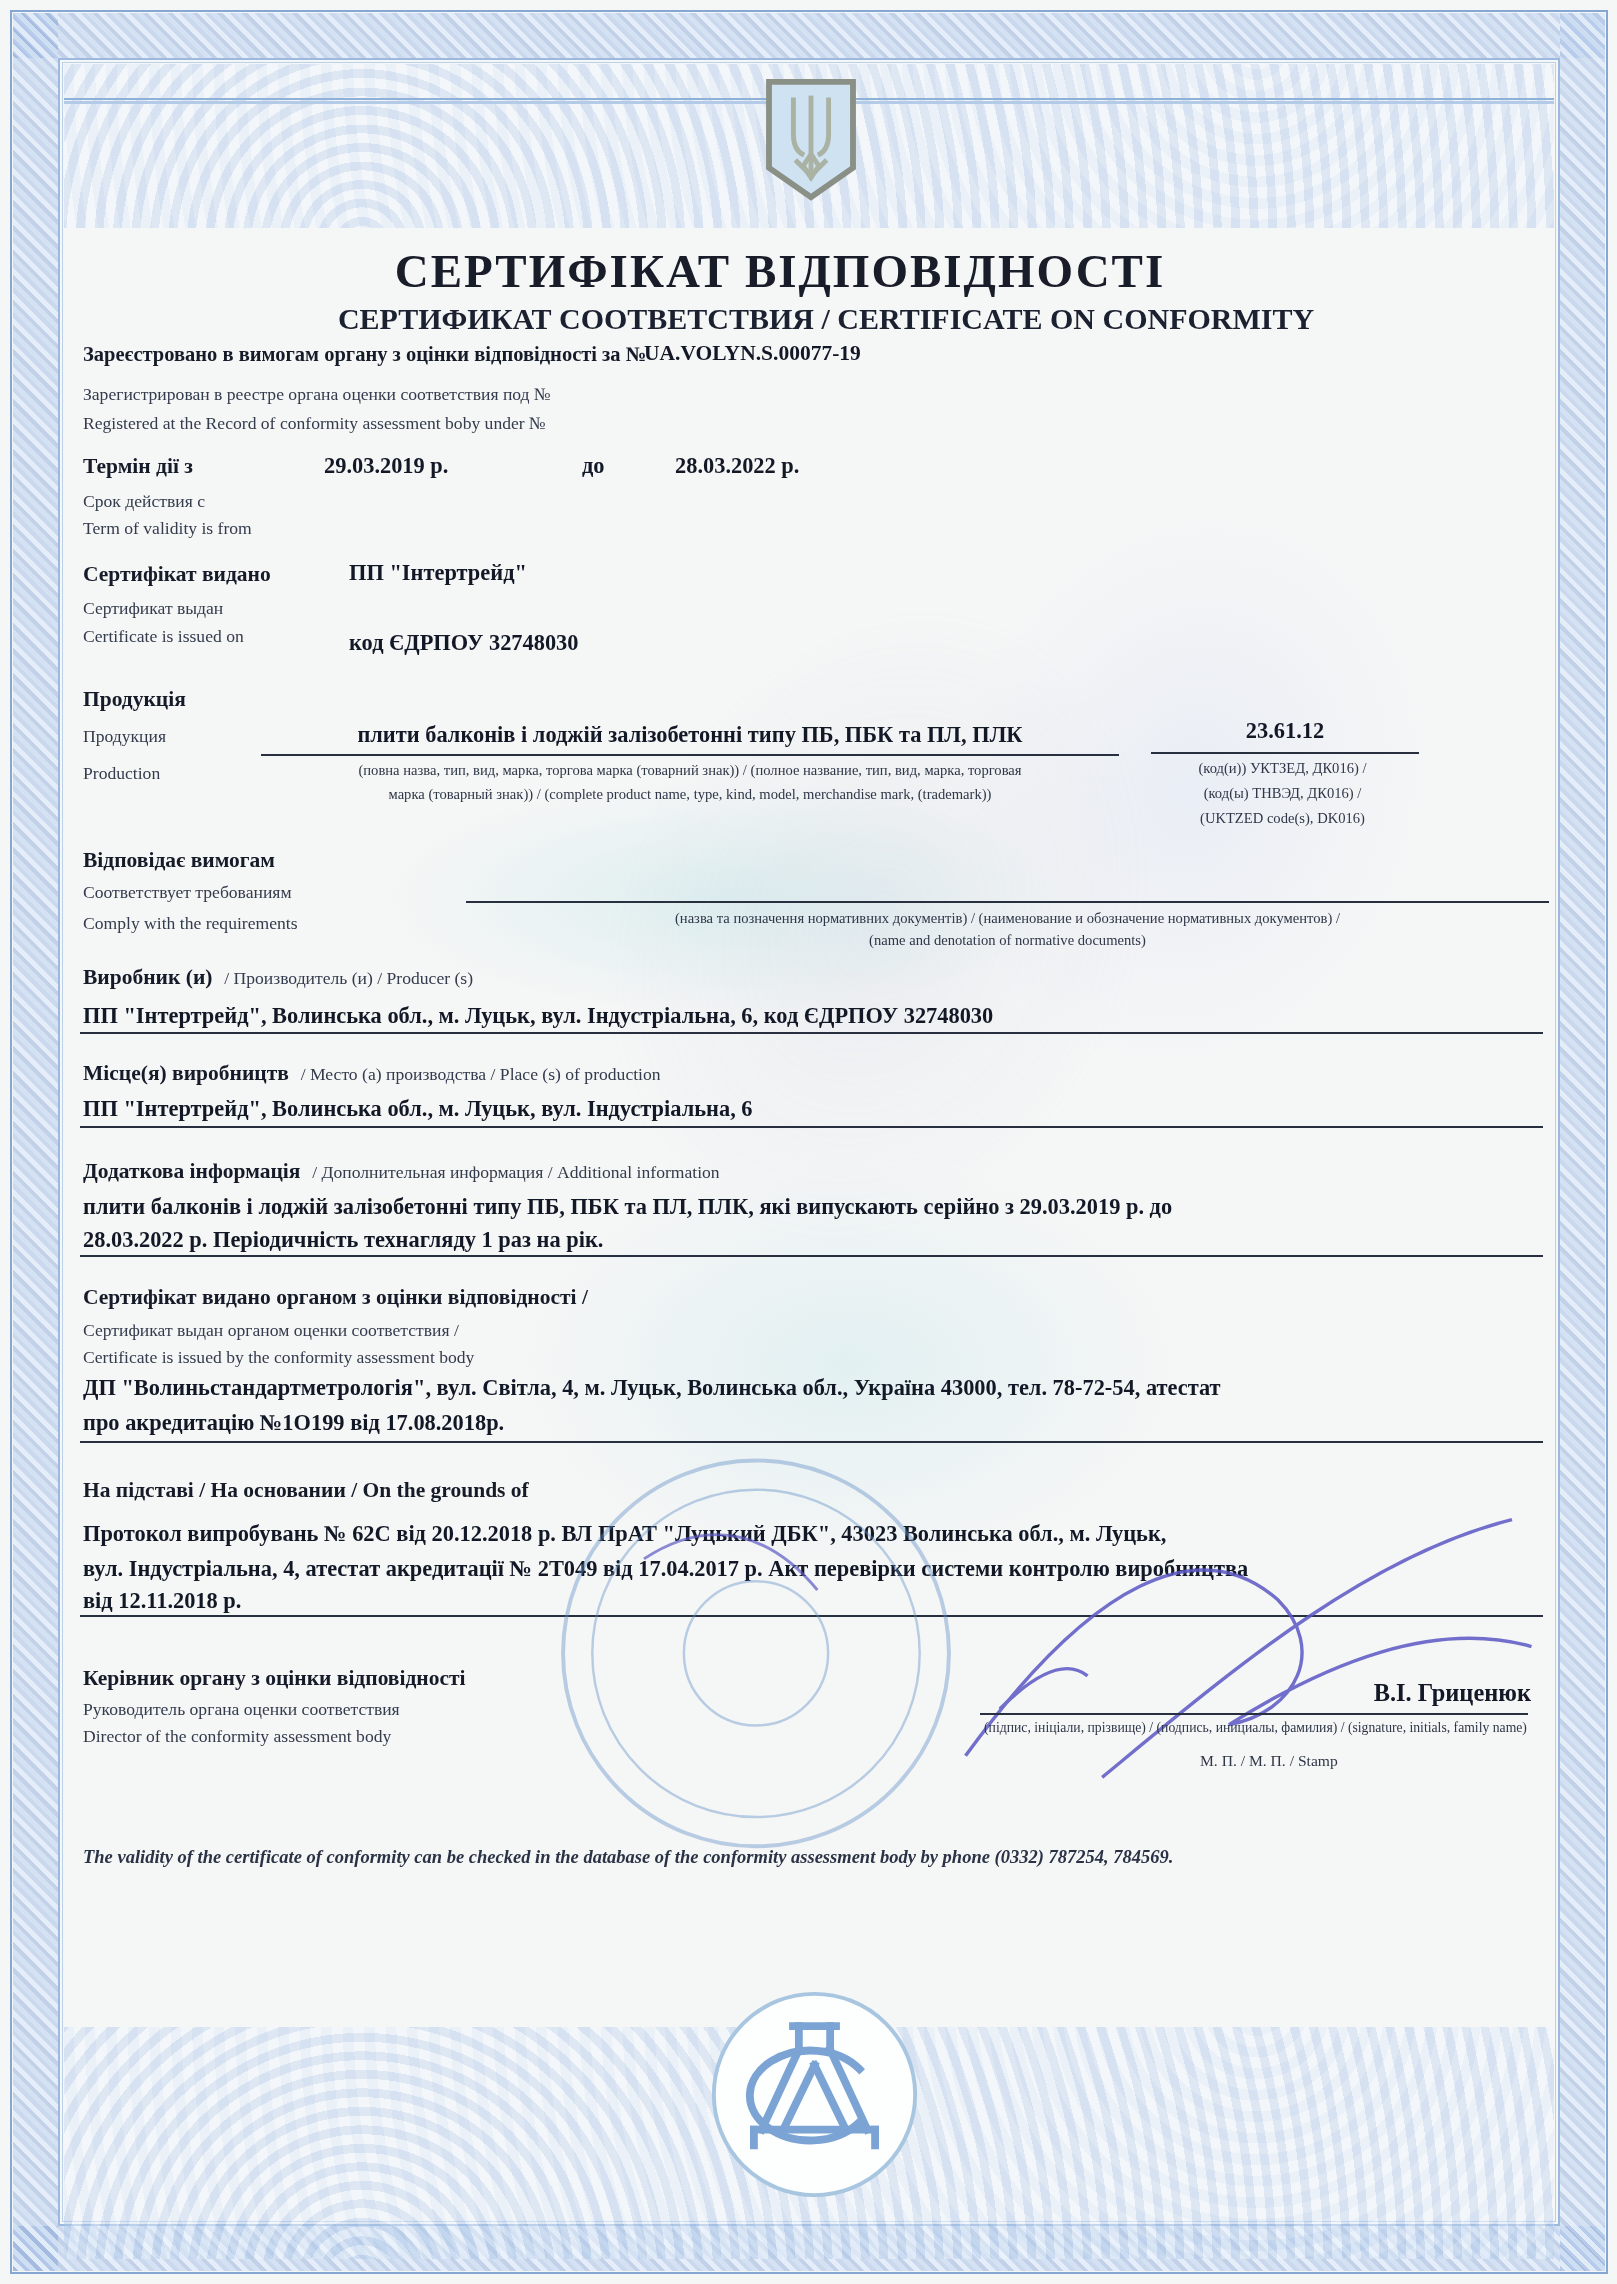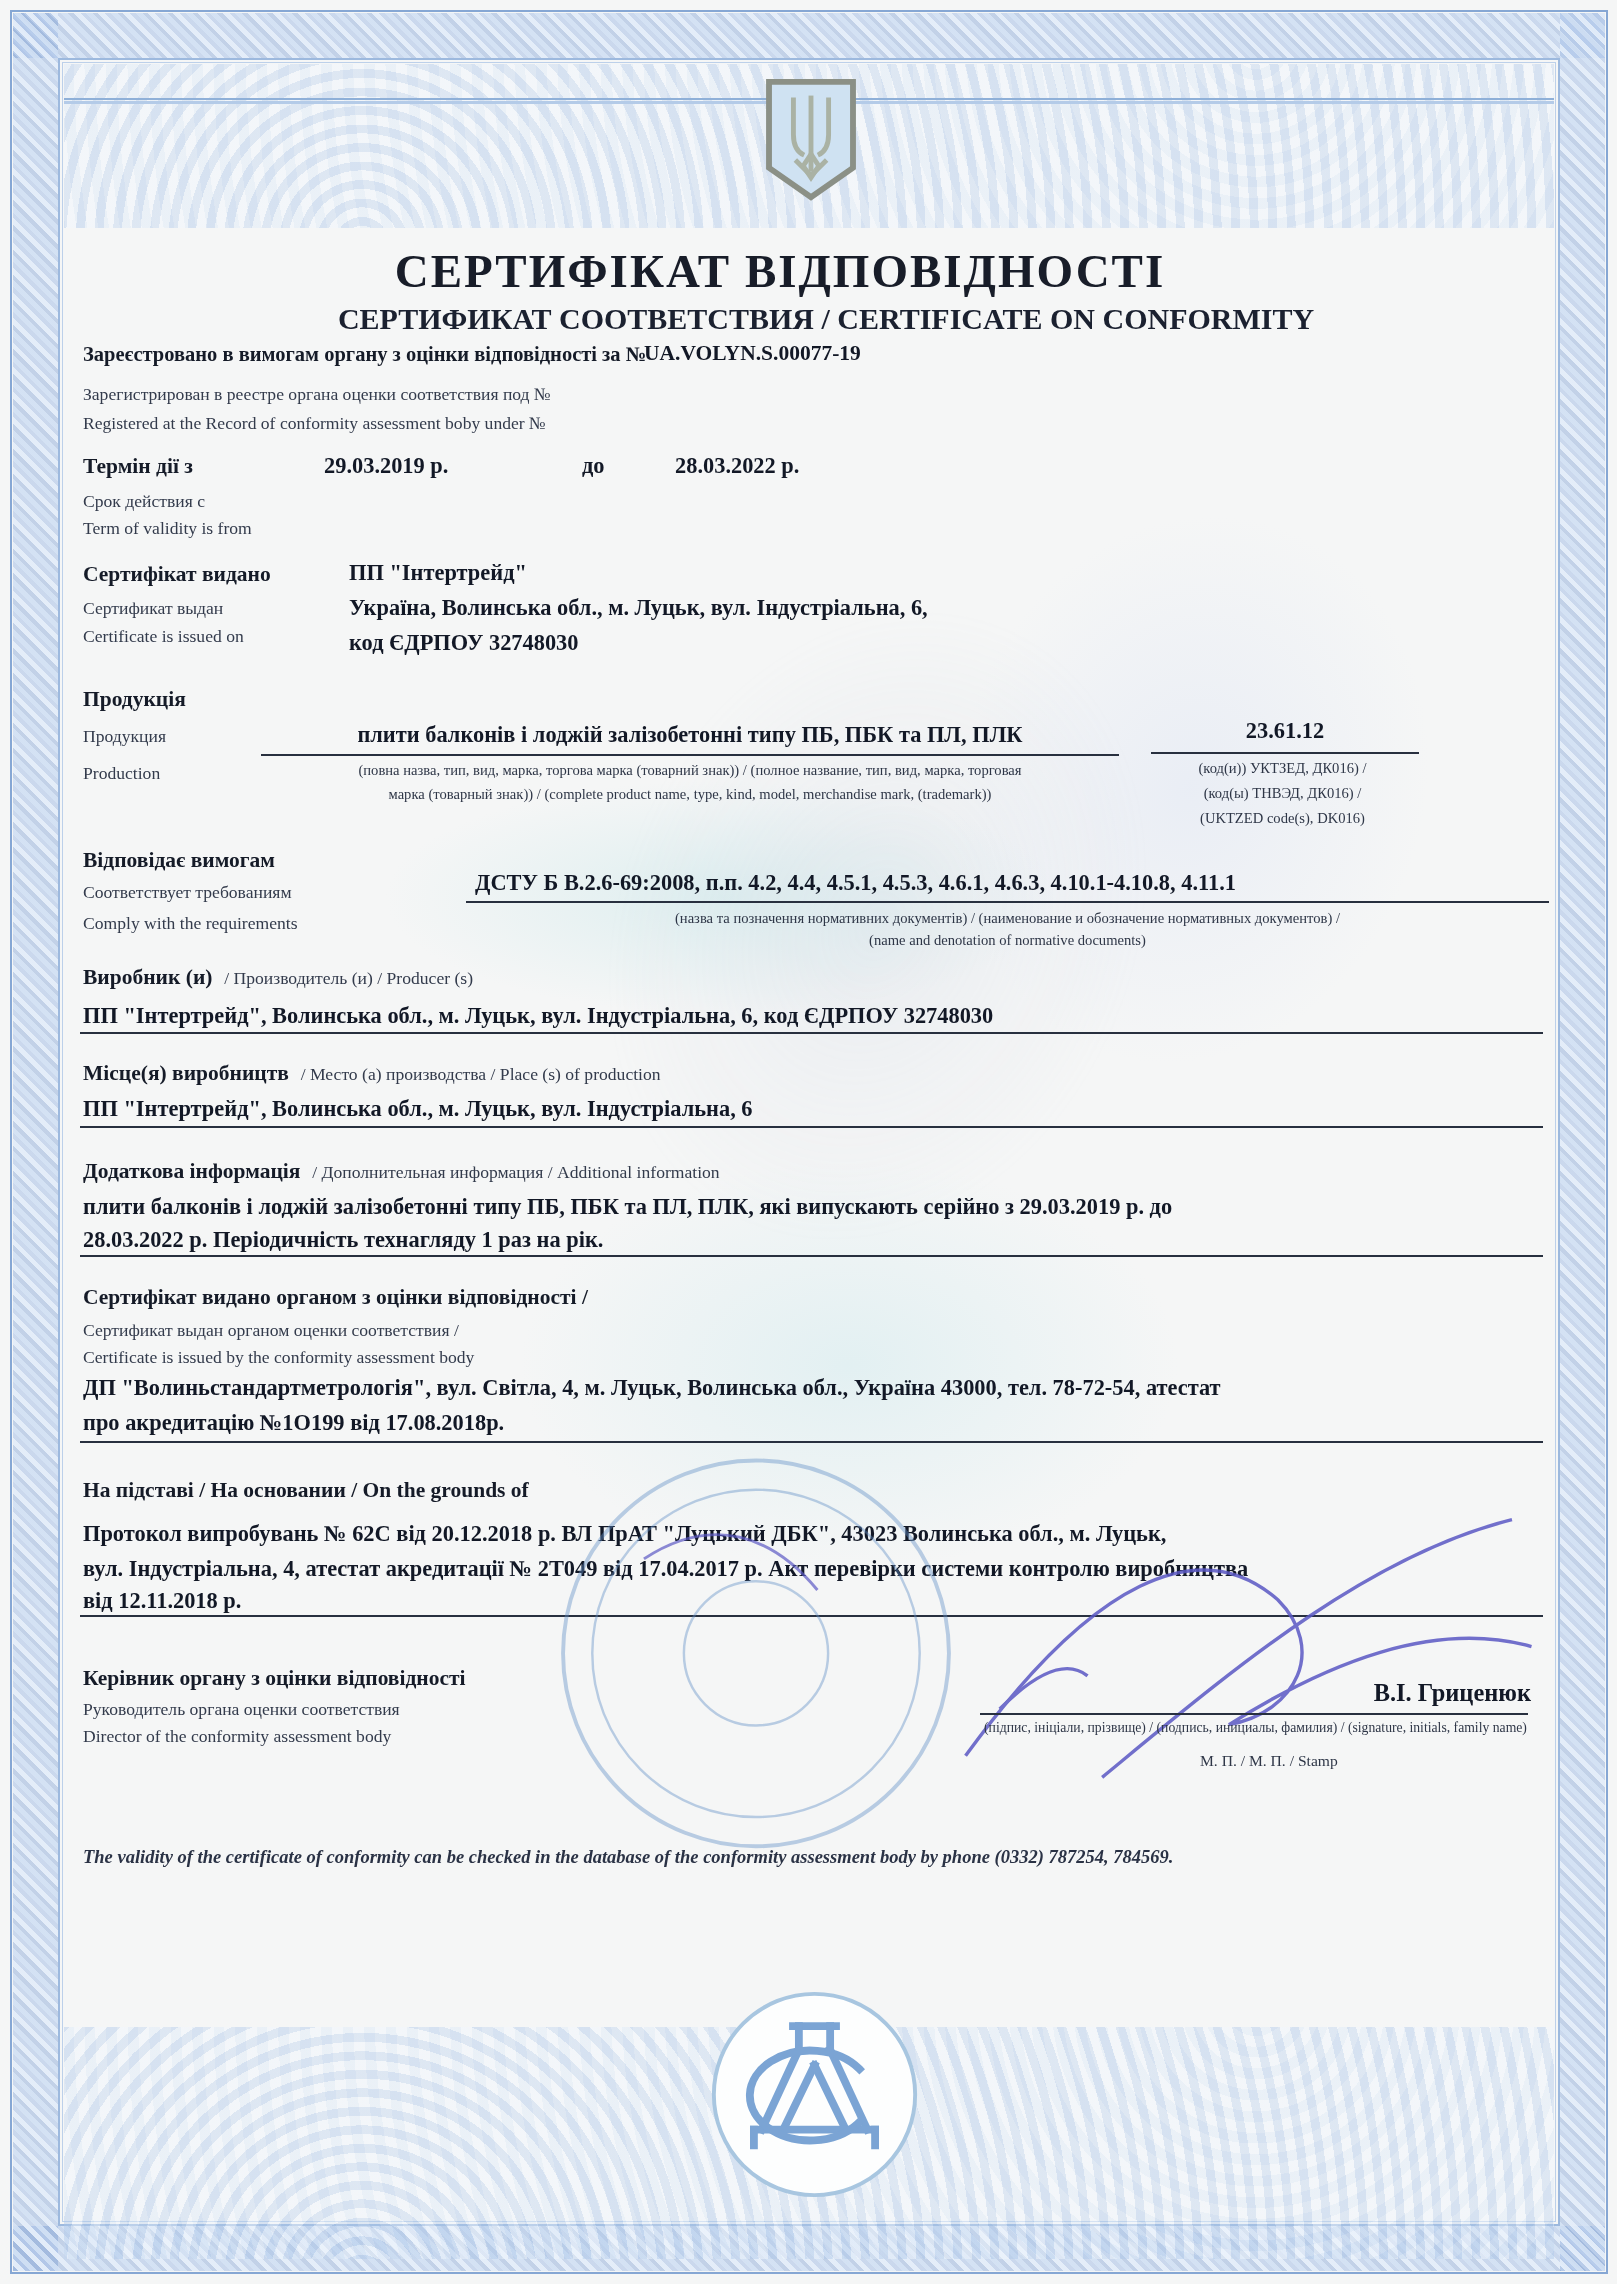--- a/index.html
+++ b/index.html
@@ -89,40 +89,38 @@
   <div class="abs lbl-s" style="left:83px;top:491px;">Срок действия с</div>
   <div class="abs lbl-s" style="left:83px;top:518px;">Term of validity is from</div>
   <div class="abs val-b" style="left:324px;top:453px;">29.03.2019 р.</div>
   <div class="abs val-b" style="left:582px;top:453px;">до</div>
   <div class="abs val-b" style="left:675px;top:453px;">28.03.2022 р.</div>
 
   <div class="abs lbl-b" style="left:83px;top:562px;">Сертифікат видано</div>
   <div class="abs lbl-s" style="left:83px;top:598px;">Сертификат выдан</div>
   <div class="abs lbl-s" style="left:83px;top:626px;">Certificate is issued on</div>
   <div class="abs val-b" style="left:349px;top:560px;">ПП "Інтертрейд"</div>
-  <div class="abs val-b" style="left:349px;top:595px;">Україна, Волинська обл., м. Луцьк, вул. Індустріальна, 6,</div>
   <div class="abs val-b" style="left:349px;top:630px;">код ЄДРПОУ 32748030</div>
 
   <div class="abs lbl-b" style="left:83px;top:687px;">Продукція</div>
   <div class="abs lbl-s" style="left:83px;top:726px;">Продукция</div>
   <div class="abs lbl-s" style="left:83px;top:763px;">Production</div>
   <div class="abs val-b center" style="left:261px;top:722px;width:858px;">плити балконів і лоджій залізобетонні типу ПБ, ПБК та ПЛ, ПЛК</div>
   <div class="abs rule" style="left:261px;top:754px;width:858px;"></div>
   <div class="abs cap center" style="left:261px;top:762px;width:858px;">(повна назва, тип, вид, марка, торгова марка (товарний знак)) / (полное название, тип, вид, марка, торговая</div>
   <div class="abs cap center" style="left:261px;top:786px;width:858px;">марка (товарный знак)) / (complete product name, type, kind, model, merchandise mark, (trademark))</div>
   <div class="abs val-b center" style="left:1151px;top:718px;width:268px;">23.61.12</div>
   <div class="abs rule" style="left:1151px;top:752px;width:268px;"></div>
   <div class="abs cap center" style="left:1136px;top:760px;width:293px;">(код(и)) УКТЗЕД, ДК016) /</div>
   <div class="abs cap center" style="left:1136px;top:785px;width:293px;">(код(ы) ТНВЭД, ДК016) /</div>
   <div class="abs cap center" style="left:1136px;top:810px;width:293px;">(UKTZED code(s), DK016)</div>
 
   <div class="abs lbl-b" style="left:83px;top:848px;">Відповідає вимогам</div>
   <div class="abs lbl-s" style="left:83px;top:882px;">Соответствует требованиям</div>
   <div class="abs lbl-s" style="left:83px;top:913px;">Comply with the requirements</div>
-  <div class="abs val-b" style="left:475px;top:870px;">ДСТУ Б В.2.6-69:2008, п.п. 4.2, 4.4, 4.5.1, 4.5.3, 4.6.1, 4.6.3, 4.10.1-4.10.8, 4.11.1</div>
   <div class="abs rule" style="left:466px;top:901px;width:1083px;"></div>
   <div class="abs cap center" style="left:466px;top:910px;width:1083px;">(назва та позначення нормативних документів) / (наименование и обозначение нормативных документов) /</div>
   <div class="abs cap center" style="left:466px;top:932px;width:1083px;">(name and denotation of normative documents)</div>
 
   <div class="abs" style="left:83px;top:965px;">
     <span class="lbl-b">Виробник (и)</span>
     <span class="lbl-s" style="margin-left:7.8px;">/ Производитель (и) / Producer (s)</span>
   </div>
   <div class="abs val-b" style="left:83px;top:1003px;">ПП "Інтертрейд", Волинська обл., м. Луцьк, вул. Індустріальна, 6, код ЄДРПОУ 32748030</div>
   <div class="abs rule" style="left:80px;top:1032px;width:1463px;"></div>

